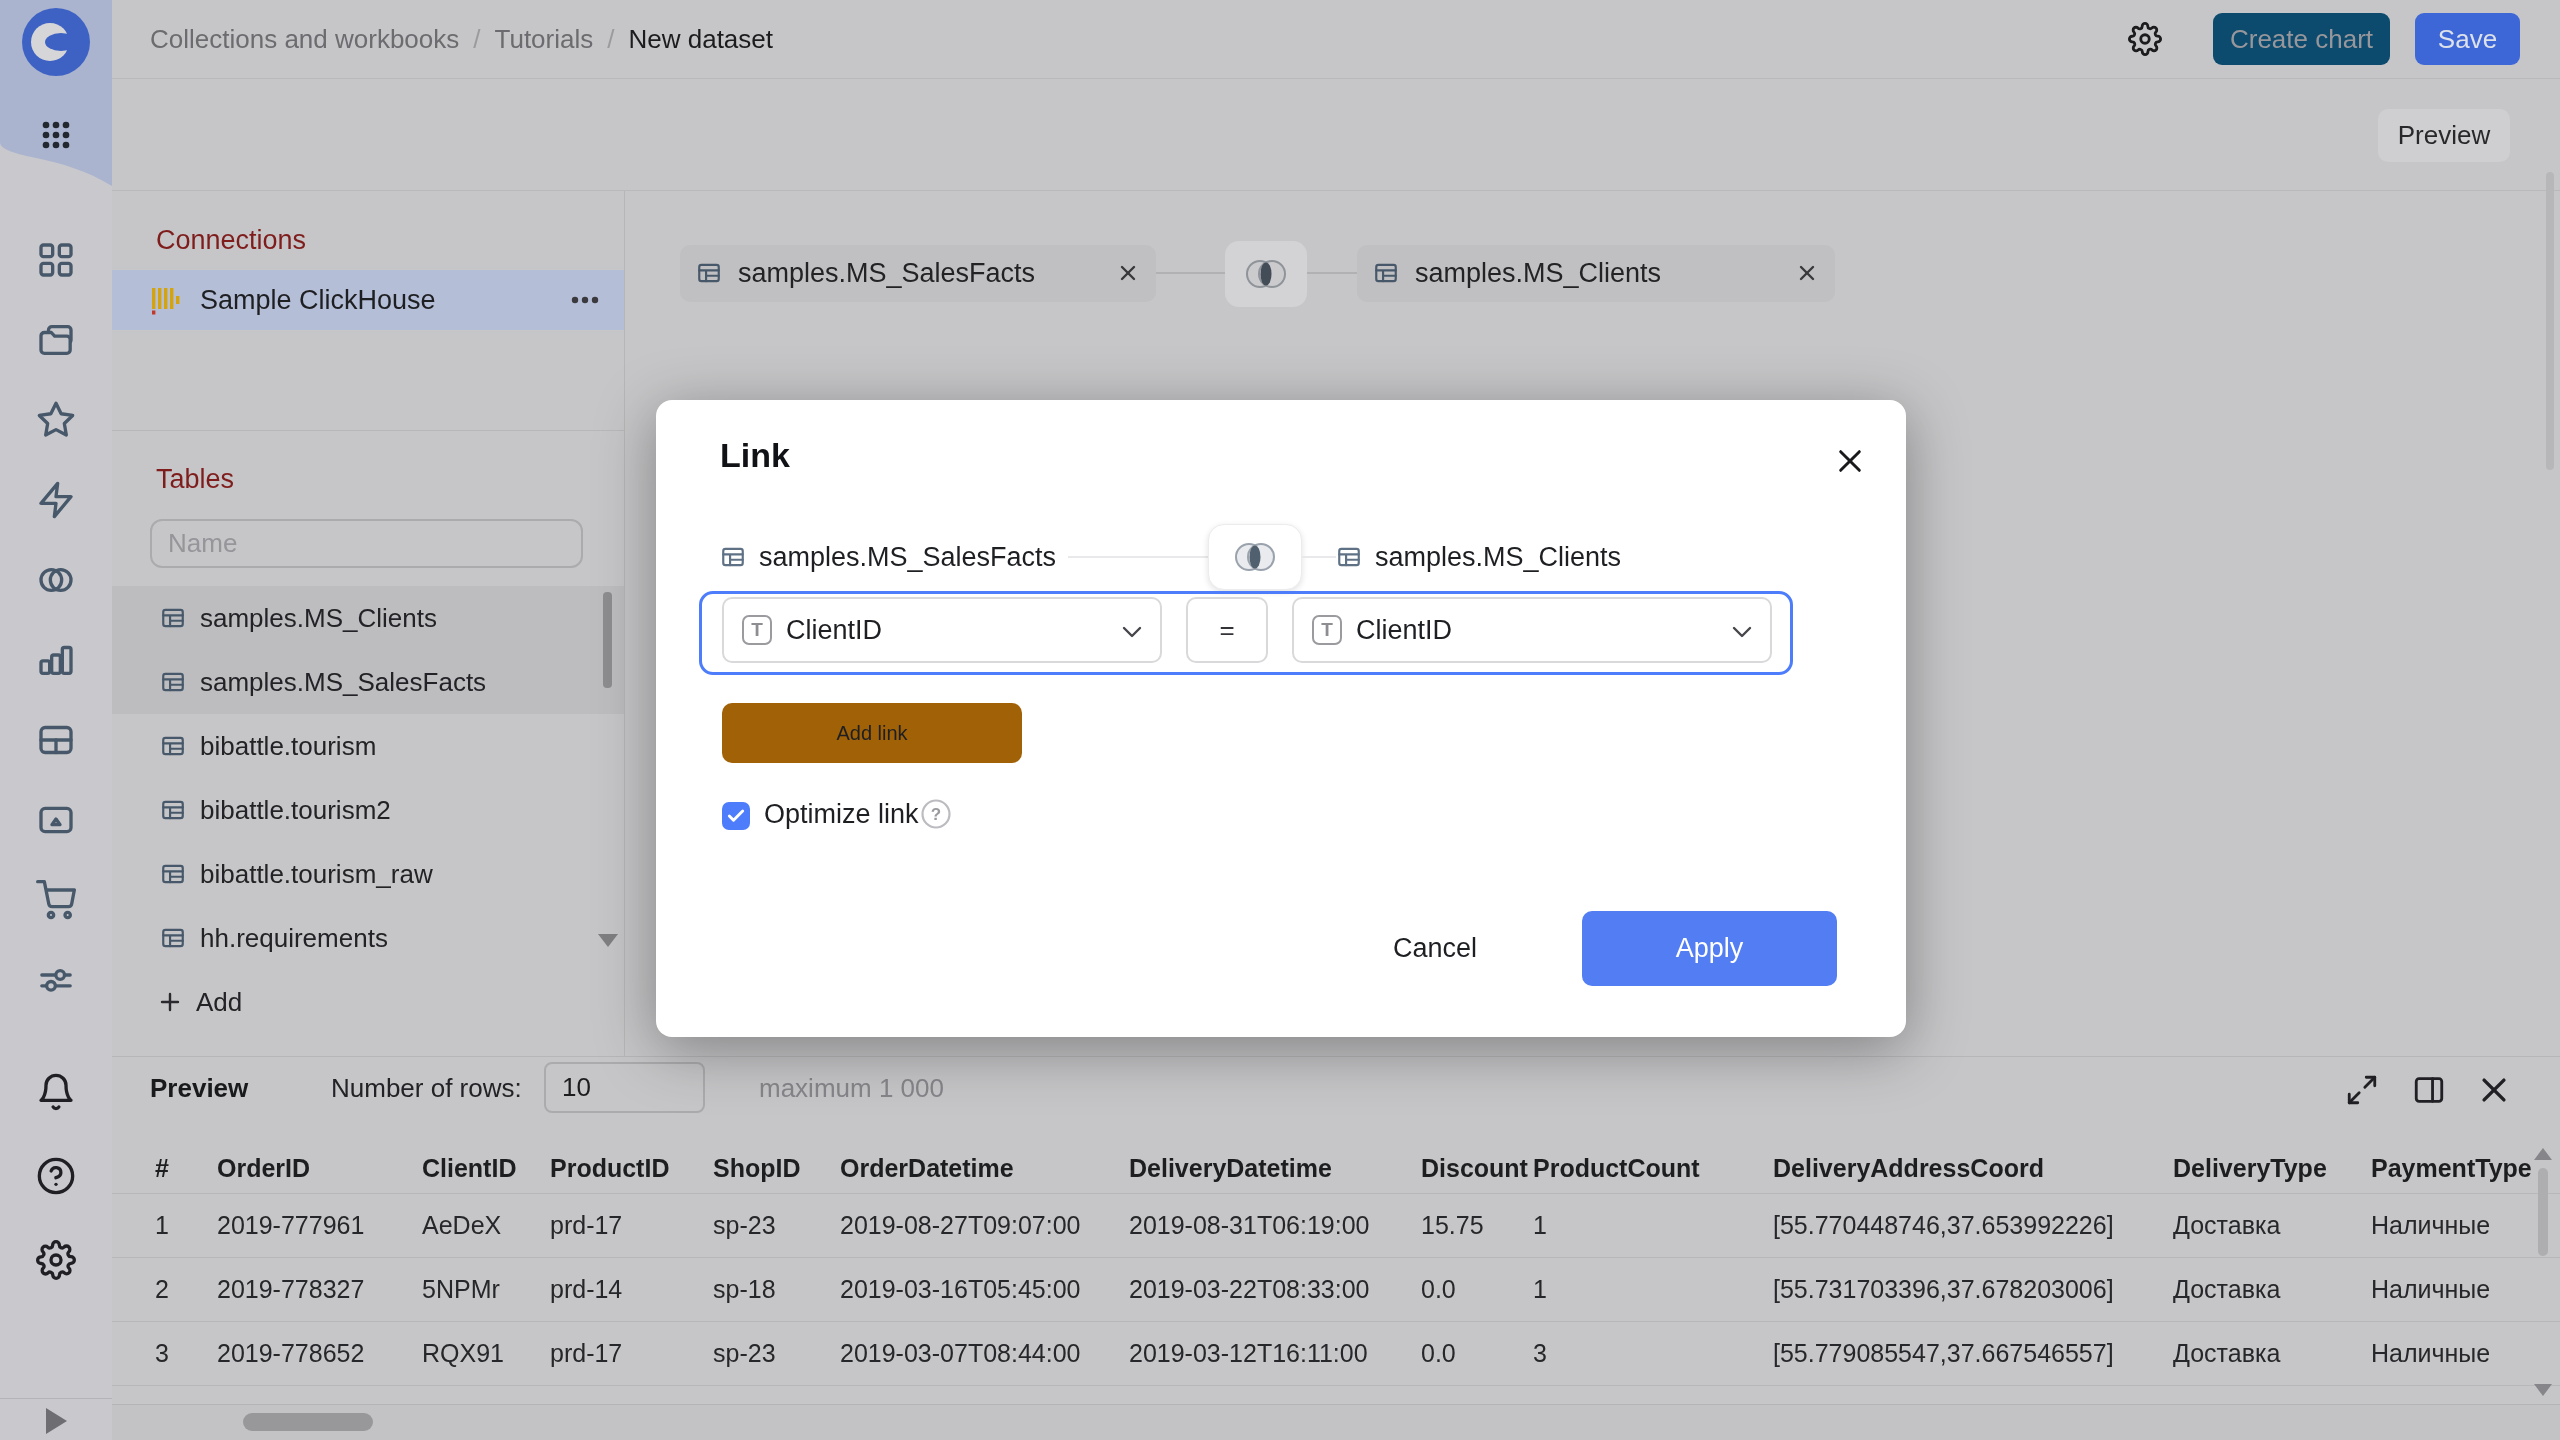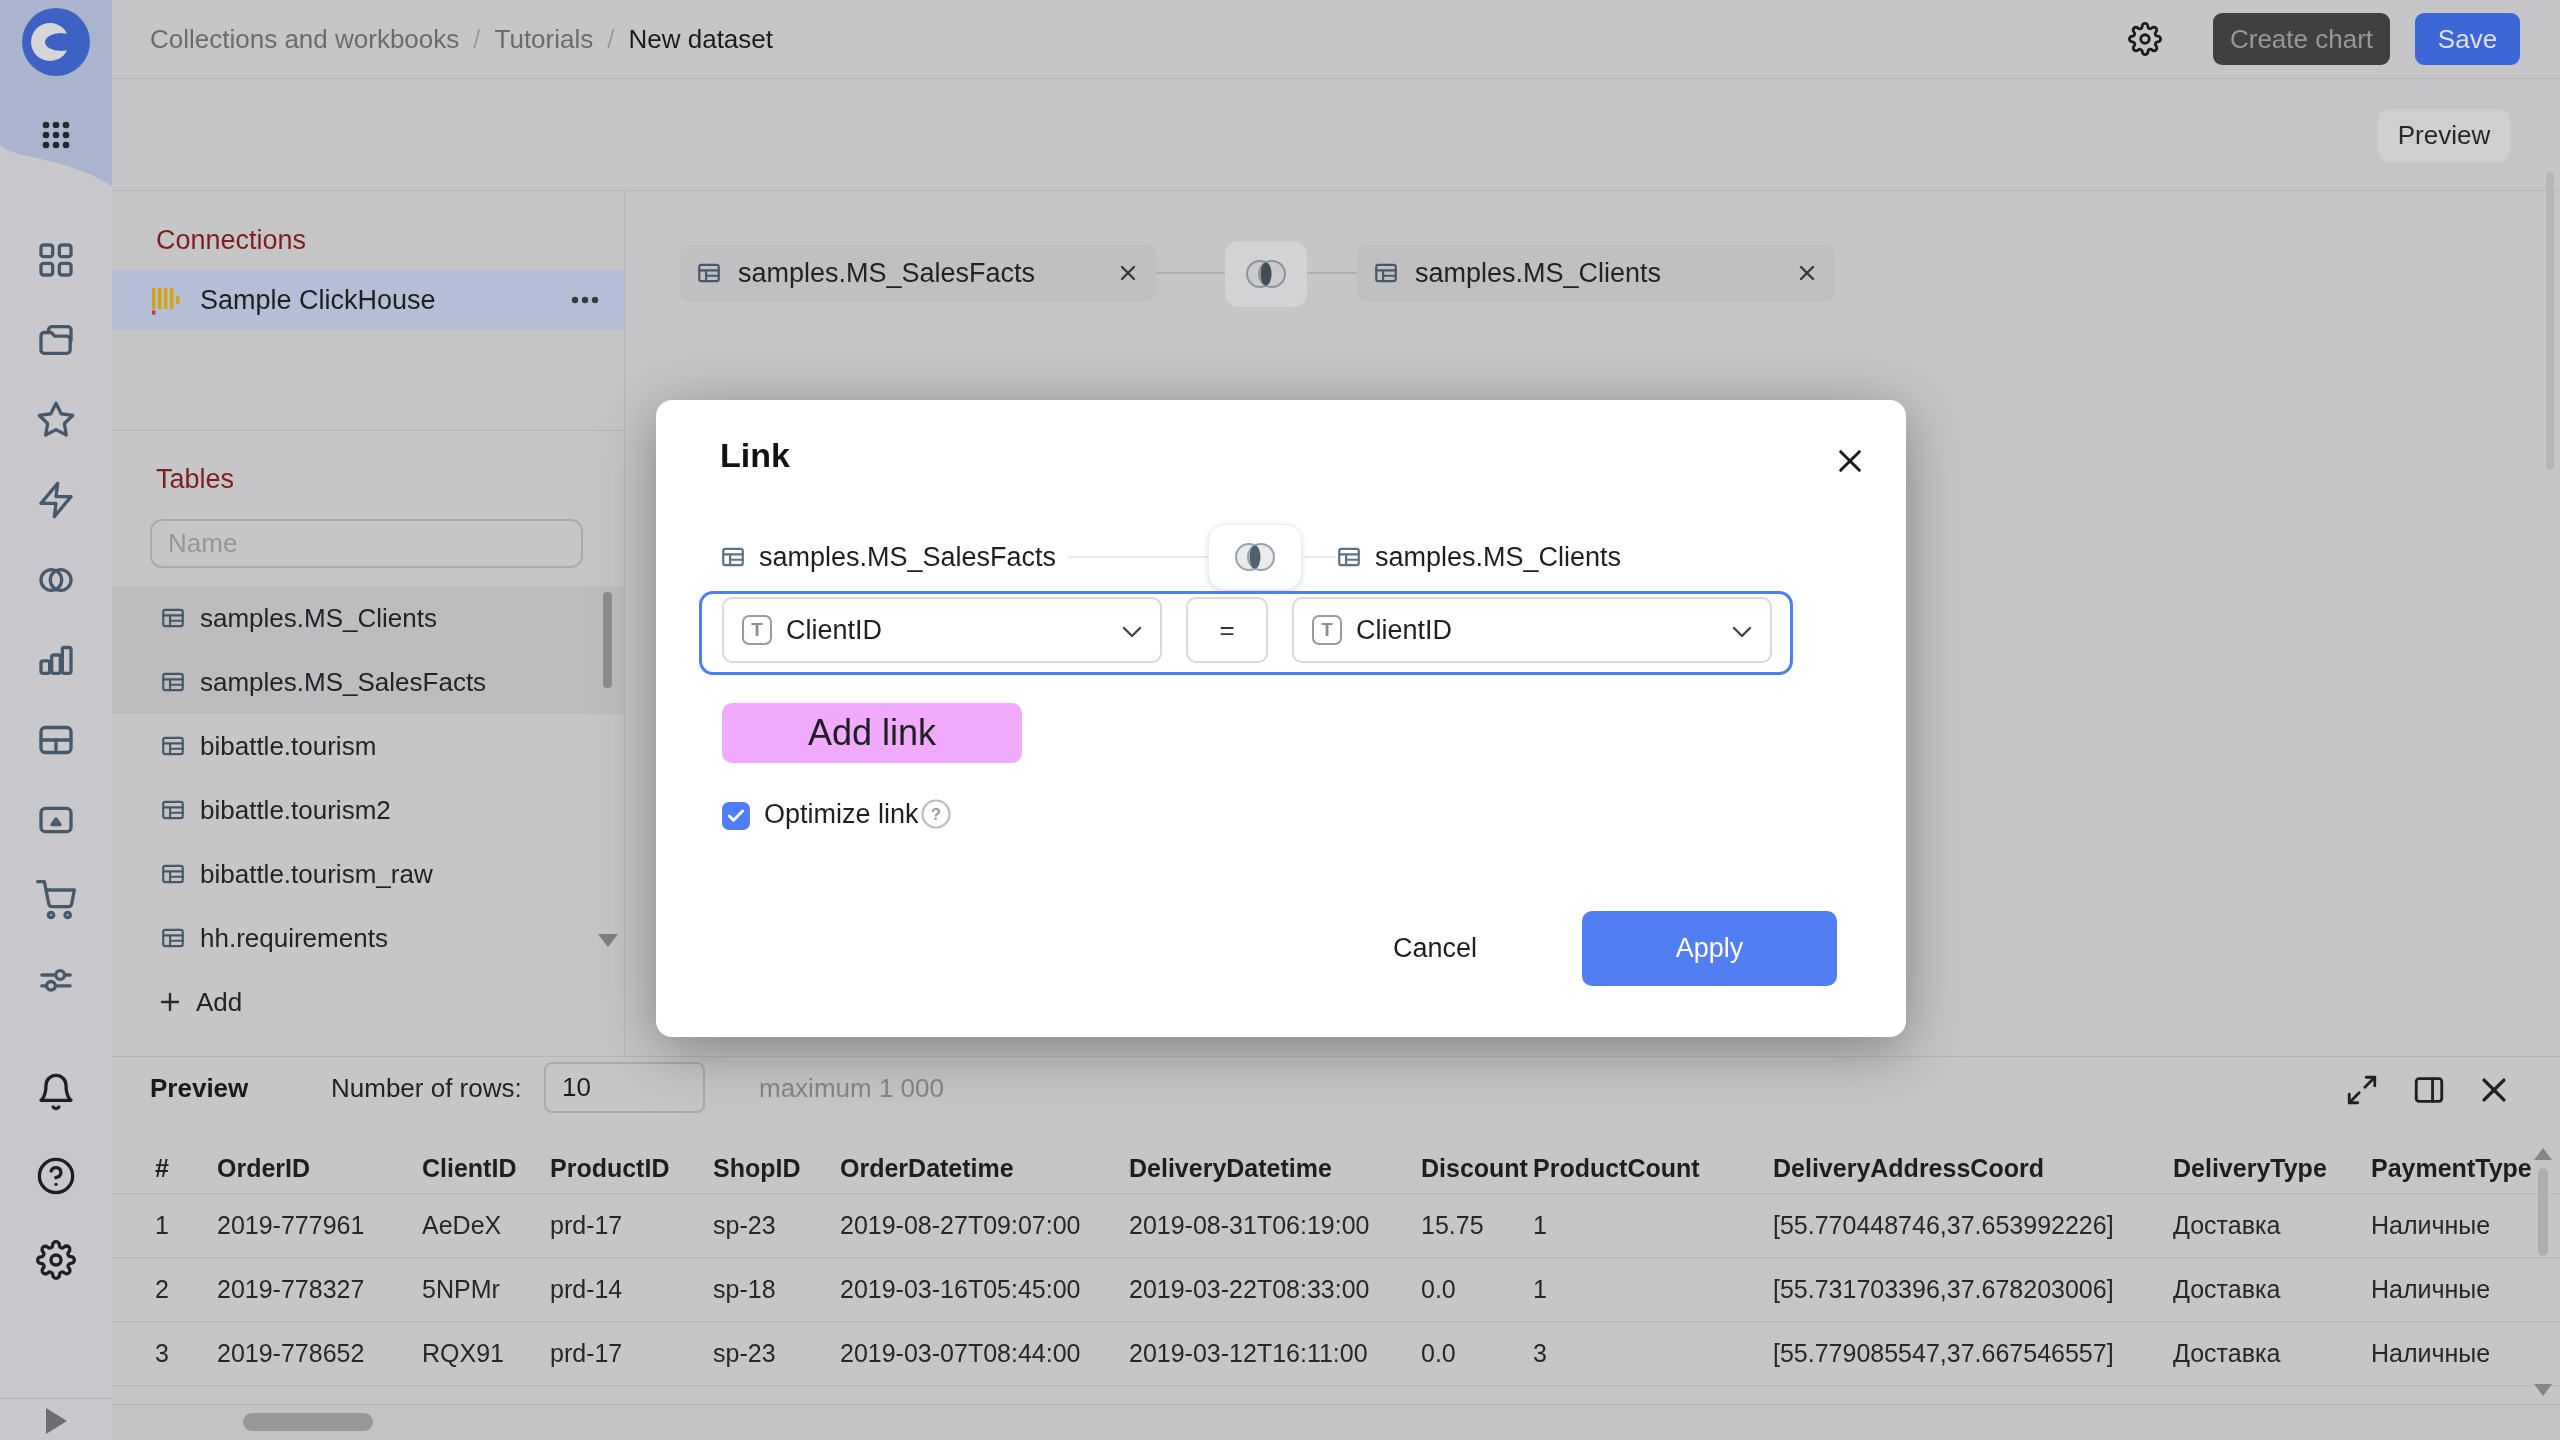--- a/index.html
+++ b/index.html
@@ -22,21 +22,21 @@
 
   
   #header-line { left:112px; top:78px; right:0; height:1px; background:#b9b9bb; }
   #breadcrumbs { left:150px; top:0; height:78px; display:flex; align-items:center; gap:14px; font-size:26px; }
   .crumb { color:#6c6c70; }
   .crumb.current { color:#1c1c1f; font-weight:500; }
   .crumb-sep { color:#9b9b9f; }
   #header-gear { left:2128px; top:22px; width:34px; height:34px; color:#1c1c1f; }
   #header-gear svg { width:34px; height:34px; }
   .hbtn { top:13px; height:52px; border-radius:9px; font-size:26px; line-height:52px; text-align:center; border:none; }
-  #btn-create-chart { left:2213px; width:177px; background:#404040; color:#97979b;text-align:center; }
+  #btn-create-chart { left:2213px; width:177px; background:#0c4a6e; color:#97979b;text-align:center; }
   #btn-save { left:2415px; width:105px; background:#3d66d6; color:#dde1ea; }
 
   
   #tabstrip { left:150px; top:109px; height:53px; display:flex; align-items:center; padding:0 4px;
               background:#bfbfc2; border-radius:12px; }
   .tab { height:45px; line-height:45px; padding:0 27px; font-size:26px; color:#232327; border-radius:9px; }
   .tab.selected { background:#dcdcde; }
   .tab.disabled { color:#9a9a9e; }
   #btn-preview-tab { left:2378px; top:109px; width:132px; height:53px; background:#cfcfd1; color:#28282b;
                      border:none; border-radius:10px; font-size:26px; }
@@ -97,22 +97,22 @@
   .select { top:197px; height:66px; background:#fff; border:2px solid #d9d9dc; border-radius:10px;
             display:flex; align-items:center; padding:0 18px; gap:14px; }
   #select-left { left:66px; width:440px; }
   #select-right { left:636px; width:480px; }
   .ftype { width:30px; height:30px; border:2px solid #9a9a9f; border-radius:7px; color:#8e8e92;
            font-size:19px; font-weight:700; text-align:center; line-height:26px; flex:none; }
   .sel-text { font-size:27px; color:#1e1f22; flex:1; }
   .chev { flex:none; width:20px; height:12px; color:#45454b; }
   #eq-box { left:530px; top:197px; width:82px; height:66px; background:#fff; border:2px solid #d9d9dc;
             border-radius:10px; text-align:center; line-height:62px; font-size:26px; color:#333338; }
-  #btn-add-link { left:66px; top:303px; width:300px; height:60px; background:#f0abfc; border:none;
-                  border-radius:10px; font-size:36px; color:#1e1f22; }
+  #btn-add-link { left:66px; top:303px; width:300px; height:60px; background:#a16207; border:none;
+                  border-radius:10px; font-size:20px; color:#1e1f22; }
   #optimize-check { left:66px; top:402px; width:28px; height:28px; background:#4d7dfb; border-radius:7px;
                     display:flex; align-items:center; justify-content:center; }
   #optimize-label { left:108px; top:399px; font-size:27px; color:#1e1f22; }
   #optimize-help { left:264px; top:398px; width:32px; height:32px; }
   #btn-cancel { left:719px; top:511px; width:120px; height:75px; background:transparent; border:none;
                 font-size:27px; color:#1e1f22; }
   #btn-apply { left:926px; top:511px; width:255px; height:75px; background:#537df2; border:none;
                border-radius:10px; font-size:27px; color:#ffffff; }
 
   

